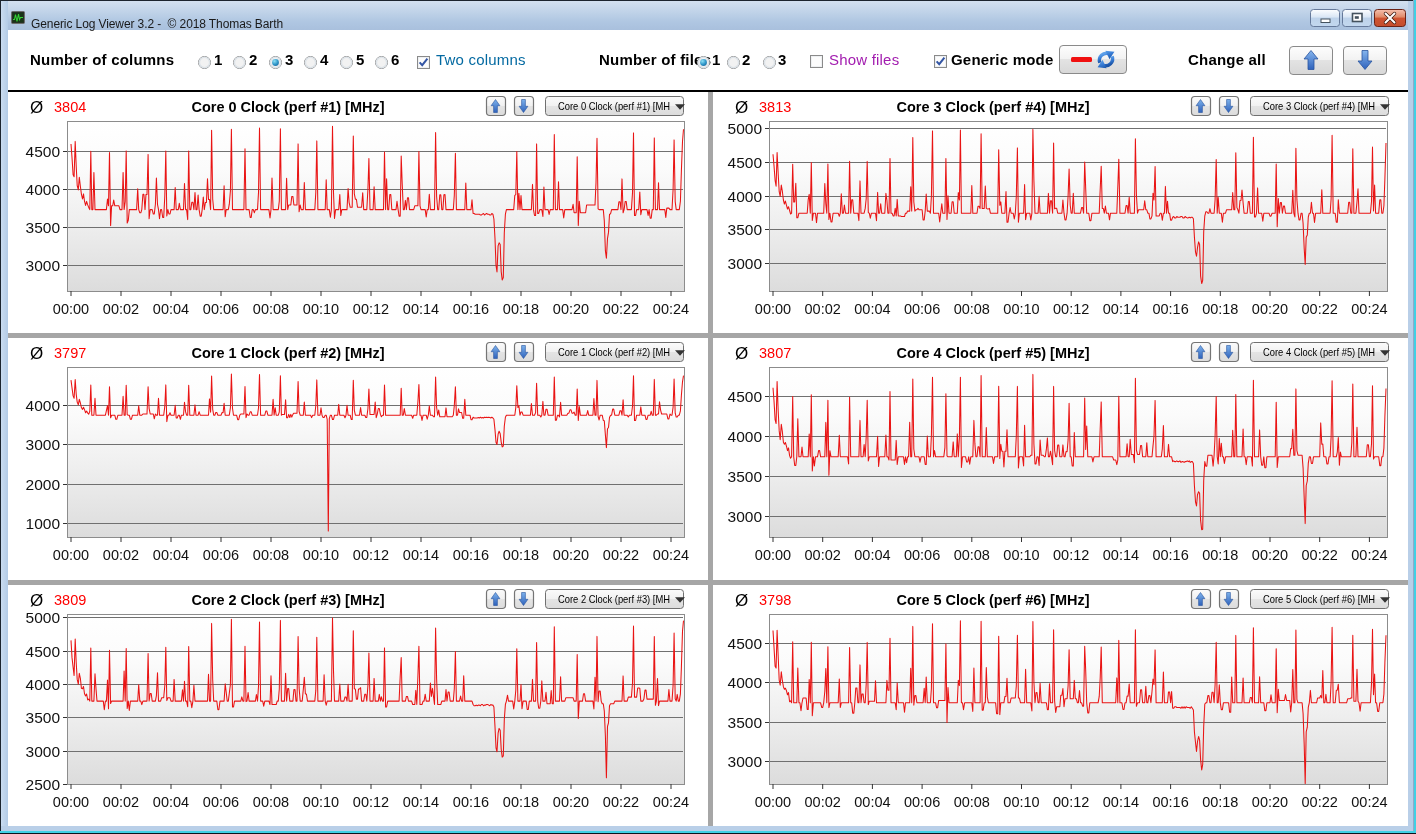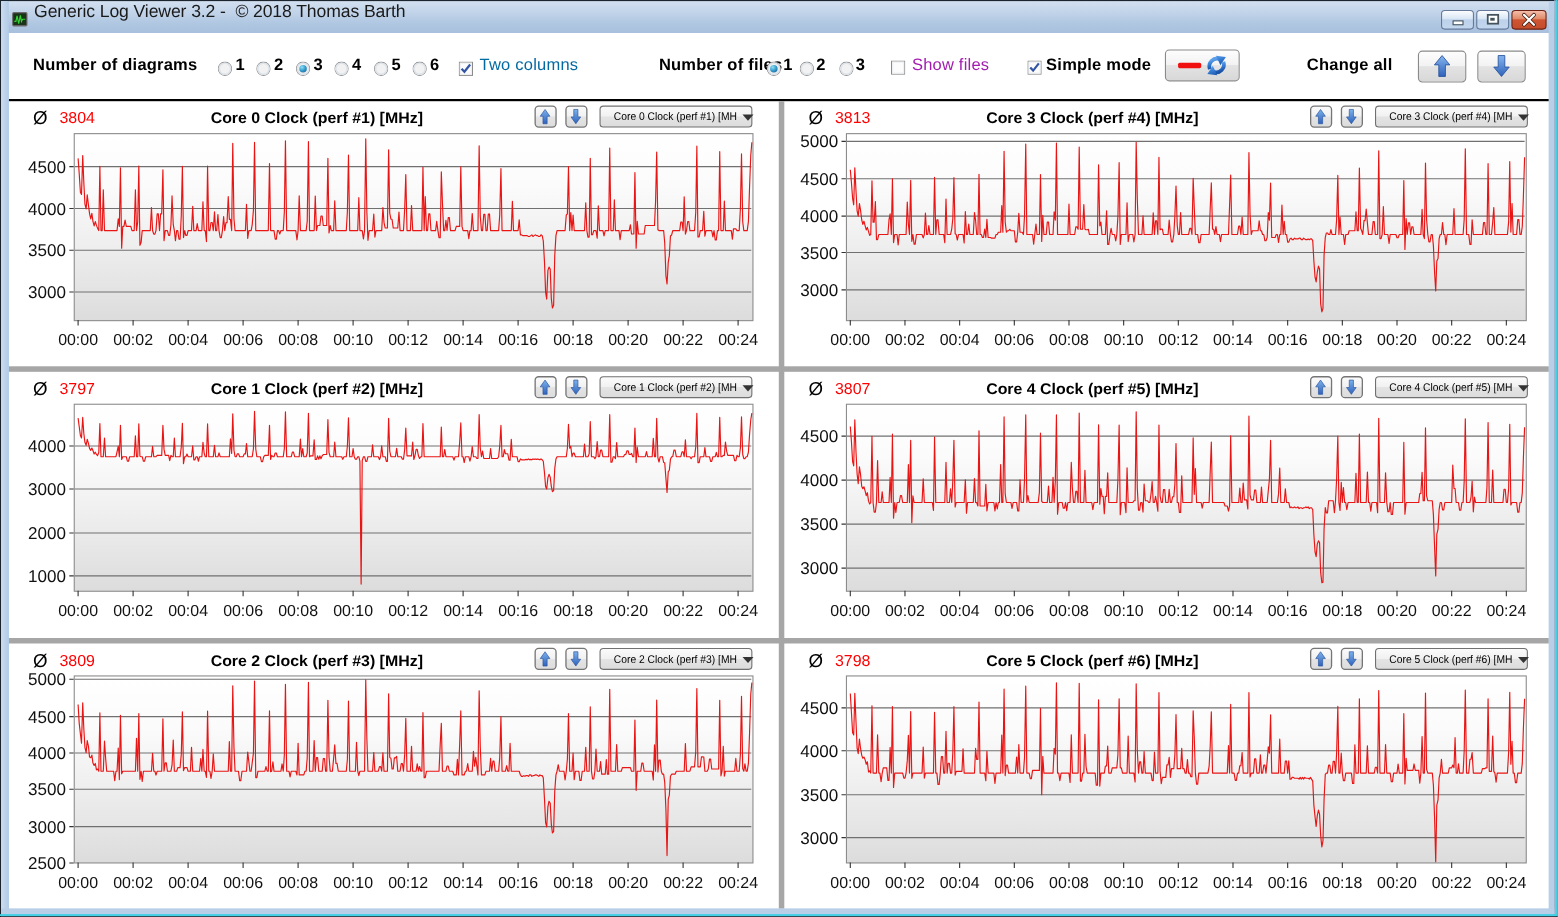--- a/index.html
+++ b/index.html
@@ -1,17 +1,17 @@
 <!DOCTYPE html>
 <html><head><meta charset="utf-8"><style>
 *{margin:0;padding:0;box-sizing:border-box}
 html,body{width:1416px;height:834px;overflow:hidden;font-family:"Liberation Sans",sans-serif;background:#000}
 #win{position:absolute;left:0;top:0;width:1416px;height:834px;background:#b7cde6}
 #titlebar{position:absolute;left:1px;top:1px;width:1413px;height:29px;background:linear-gradient(#d3e0f0 0%,#bfd2e8 40%,#b0c7e2 70%,#a9c0dd 100%)}
-#titletext{position:absolute;left:31px;top:2px;font-size:16px;color:#1a1a1a;letter-spacing:-0.1px}
+#titletext{position:absolute;left:31px;top:17px;font-size:12px;color:#1a1a1a;letter-spacing:-0.1px}
 #content{position:absolute;left:8px;top:30px;width:1400px;height:796px;background:#fff}
 #blackline{position:absolute;left:8px;top:90px;width:1400px;height:2px;background:#000}
 #vsplit{position:absolute;left:708px;top:92px;width:5px;height:734px;background:#a6a6a6}
 #hsplit1{position:absolute;left:8px;top:333px;width:1400px;height:5px;background:#a6a6a6}
 #hsplit2{position:absolute;left:8px;top:580px;width:1400px;height:5px;background:#a6a6a6}
 #rightedge{position:absolute;right:0;top:0;width:8px;height:834px}
 .bold{font-weight:bold}
 .tlabel{position:absolute;font-size:15px;letter-spacing:0.2px;color:#000;white-space:nowrap}
 .radio{position:absolute;width:13px;height:13px}
 .cbox{position:absolute;width:13px;height:13px}
@@ -51,21 +51,21 @@
 <rect x="50.5" y="13.5" width="9.5" height="8" fill="#fff" stroke="#44525e" stroke-width="1.6"></rect>
 <rect x="52.8" y="16.2" width="4" height="2.6" fill="#44525e"></rect>
 <g stroke="#3d1b10" stroke-width="3.4" stroke-linecap="round">
           <path d="M83.5,13.5 L92.5,22.5 M92.5,13.5 L83.5,22.5"></path>
         </g>
 <g stroke="#ffffff" stroke-width="2.0" stroke-linecap="round">
           <path d="M83.5,13.5 L92.5,22.5 M92.5,13.5 L83.5,22.5"></path>
         </g>
 </g>
 </svg>
-<div class="tlabel bold" style="left:30px;top:51px">Number of diagrams</div>
+<div class="tlabel bold" style="left:30px;top:51px">Number of columns</div>
 <svg class="radio" style="left:198px;top:56px" viewBox="0 0 13 13">
       <defs>
         <radialGradient id="rsel" cx="0.35" cy="0.3" r="0.9">
           <stop offset="0" stop-color="#8ee0f5"></stop>
           <stop offset="0.55" stop-color="#2f96c8"></stop>
           <stop offset="1" stop-color="#1a5f94"></stop>
         </radialGradient>
       </defs>
       <circle cx="6.5" cy="6.5" r="6" fill="#f2f2f2" stroke="#7e7e7e"></circle>
       <circle cx="6.5" cy="6.5" r="5.2" fill="none" stroke="#dde3e8" stroke-width="1.6"></circle>
@@ -179,21 +179,21 @@
 <svg class="cbox" style="left:810px;top:55px" viewBox="0 0 13 13">
       <rect x="0.5" y="0.5" width="12" height="12" fill="#fcfcfc" stroke="#8a8a8a"></rect>
       <rect x="1.5" y="1.5" width="10" height="10" fill="none" stroke="#eef0f2"></rect>
     </svg>
 <div class="tlabel" style="left:829px;top:51px;color:#a21caf">Show files</div>
 <svg class="cbox" style="left:934px;top:55px" viewBox="0 0 13 13">
       <rect x="0.5" y="0.5" width="12" height="12" fill="#fcfcfc" stroke="#8a8a8a"></rect>
       <rect x="1.5" y="1.5" width="10" height="10" fill="none" stroke="#eef0f2"></rect>
       <path d="M2.6,6.4 L5.2,9.2 L10.4,2.6" fill="none" stroke="#3355a4" stroke-width="2"></path>
     </svg>
-<div class="tlabel bold" style="left:951px;top:51px">Simple mode</div>
+<div class="tlabel bold" style="left:951px;top:51px">Generic mode</div>
 <div class="toolbtn" style="left:1059px;top:45px;width:68px;height:29px"></div>
 <svg width="68" height="29" viewBox="0 0 68 29" style="position:absolute;left:1059px;top:45px">
 <defs>
         <linearGradient id="refb" x1="0" y1="0" x2="0" y2="1">
 <stop offset="0" stop-color="#5da0ea"></stop>
           <stop offset="0.5" stop-color="#3579d2"></stop>
           <stop offset="1" stop-color="#1c55a8"></stop>
         </linearGradient>
       </defs>
 <rect x="12" y="12" width="21" height="5" rx="1.5" fill="#f01010"></rect>

